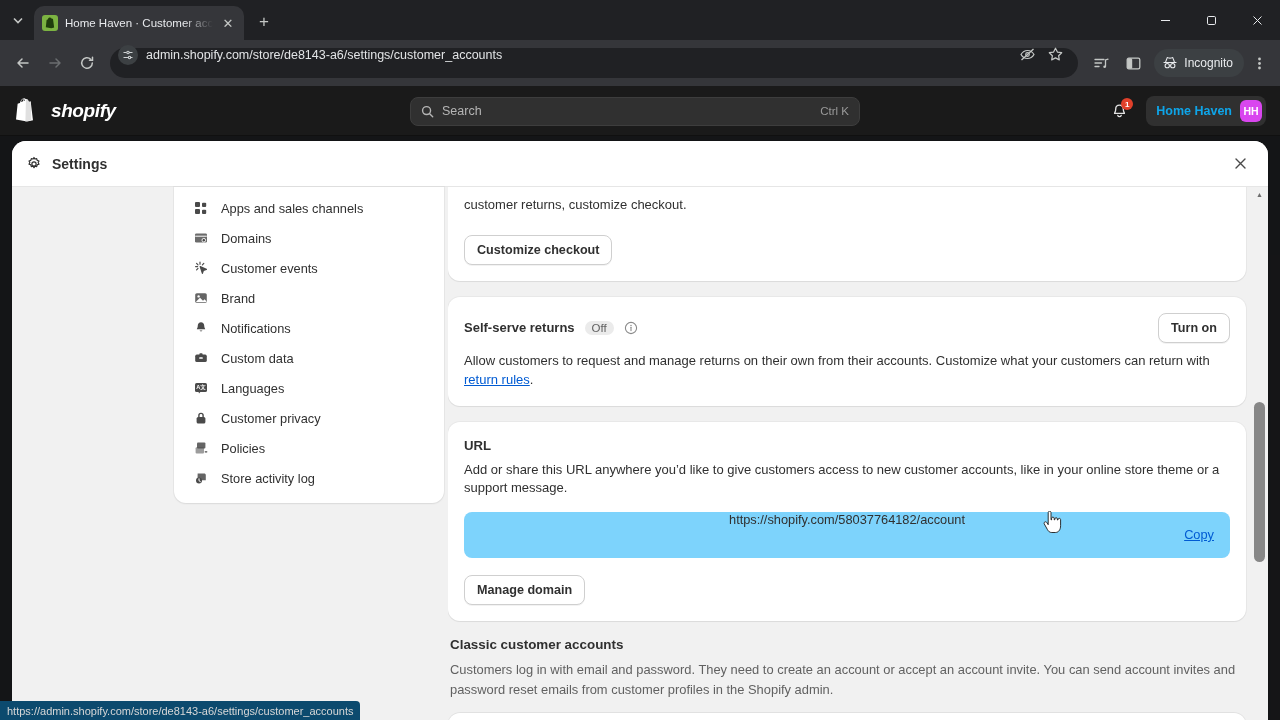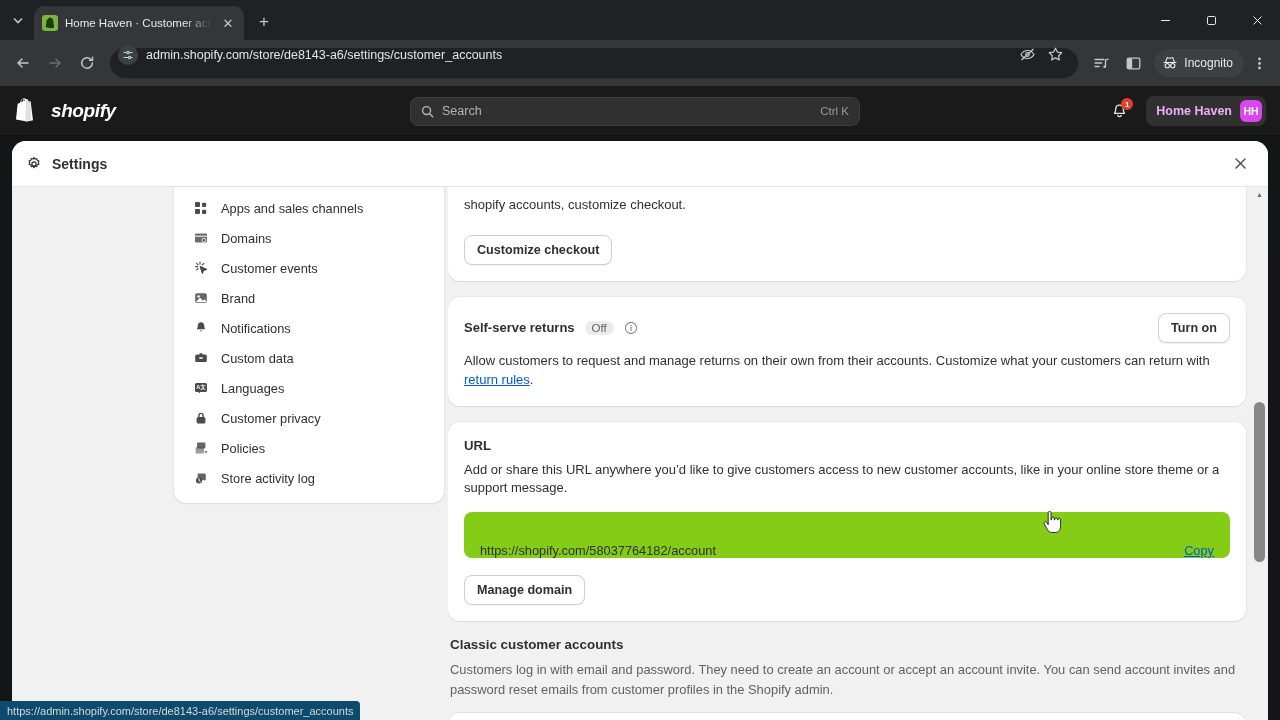--- a/index.html
+++ b/index.html
@@ -82,21 +82,21 @@
   .bell-wrap { position:relative; width:34px; height:30px; border-radius:8px; display:flex; align-items:center; justify-content:center;}
   .bell-badge {
     position:absolute; top:2px; right:3px; min-width:12px; height:12px; border-radius:6px;
     background:#e0402a; color:#fff; font-size:8px; font-weight:700;
     display:flex; align-items:center; justify-content:center; padding:0 3px;
   }
   .store-pill {
     height:30px; background:#303030; border-radius:8px; display:flex; align-items:center;
     gap:8px; padding: 0 4px 0 10px;
   }
-  .store-name { font-size:12.5px; color:#f0abfc; font-weight:600;}
+  .store-name { font-size:12.5px; color:#0ea5e9; font-weight:600;}
   .store-avatar {
     width:22px; height:22px; border-radius:6px; background:#d946ef;
     color:#fff; font-size:10.5px; font-weight:700;
     display:flex; align-items:center; justify-content:center;
   }
 
   
   .modal-backdrop { position:absolute; left:0; top:135px; width:1280px; height:585px; background:rgba(0,0,0,0.35); }
   .modal {
     position:absolute; left:12px; top:141px; width:1256px; height:600px;
@@ -144,22 +144,22 @@
   .h-strong { font-size:13px; font-weight:700; color:#303030; }
   .badge-off {
     background:#ebebeb; color:#616161; font-size:11.5px; border-radius:8px;
     padding: 1px 7px; font-weight:500;
   }
   .info-ico { width:15px; height:15px; color:#8a8a8a; display:flex; align-items:center; justify-content:center;}
   .right-btn { margin-left:auto; }
   .link { color:#005bd3; text-decoration: underline; }
   .card-h { font-size:13.2px; font-weight:600; color:#303030; margin-bottom: 8px;}
   .url-box {
-    background:#84cc16; border-radius:8px; height:46px; display:flex; align-items:flex-end;
-    padding: 0 16px; margin-top: 14px;
+    background:#7dd3fc; border-radius:8px; height:46px; display:flex; align-items:center;
+    padding: 0 16px; margin-top: 14px; flex-direction: column;
   }
   .url-text { font-size:12.8px; color:#303030; }
   .copy-link { margin-left:auto; color:#005bd3; font-size:12.8px; text-decoration:underline; }
   .sec-title { font-size:13.4px; font-weight:700; color:#303030; margin: 4px 0 8px 0;}
   .sec-sub { font-size:12.9px; color:#616161; line-height:1.5; }
   .bottom-card-stub {
     background:#fff; border-radius:12px 12px 0 0; height: 20px; margin-top: 14px;
     box-shadow: 0 -1px 0 rgba(0,0,0,0.03), 0 0 0 1px rgba(0,0,0,0.03);
   }
 
@@ -457,21 +457,21 @@
             </span>
             <span>Store activity log</span>
           </div>
 
         </div>
       </div>
 
       <div class="main-col">
 
         <div class="card card-clip-top">
-          <div class="ctext">shopify accounts, customize checkout.</div>
+          <div class="ctext">customer returns, customize checkout.</div>
           <div class="btn" style="margin-top:20px;">Customize checkout</div>
         </div>
 
         <div class="card">
           <div class="row-head">
             <span class="h-strong">Self-serve returns</span>
             <span class="badge-off">Off</span>
             <span class="info-ico">
               <svg width="14" height="14" viewBox="0 0 14 14" fill="none" stroke="currentColor" stroke-width="1.1">
                   <circle cx="7" cy="7" r="5.6"></circle>

